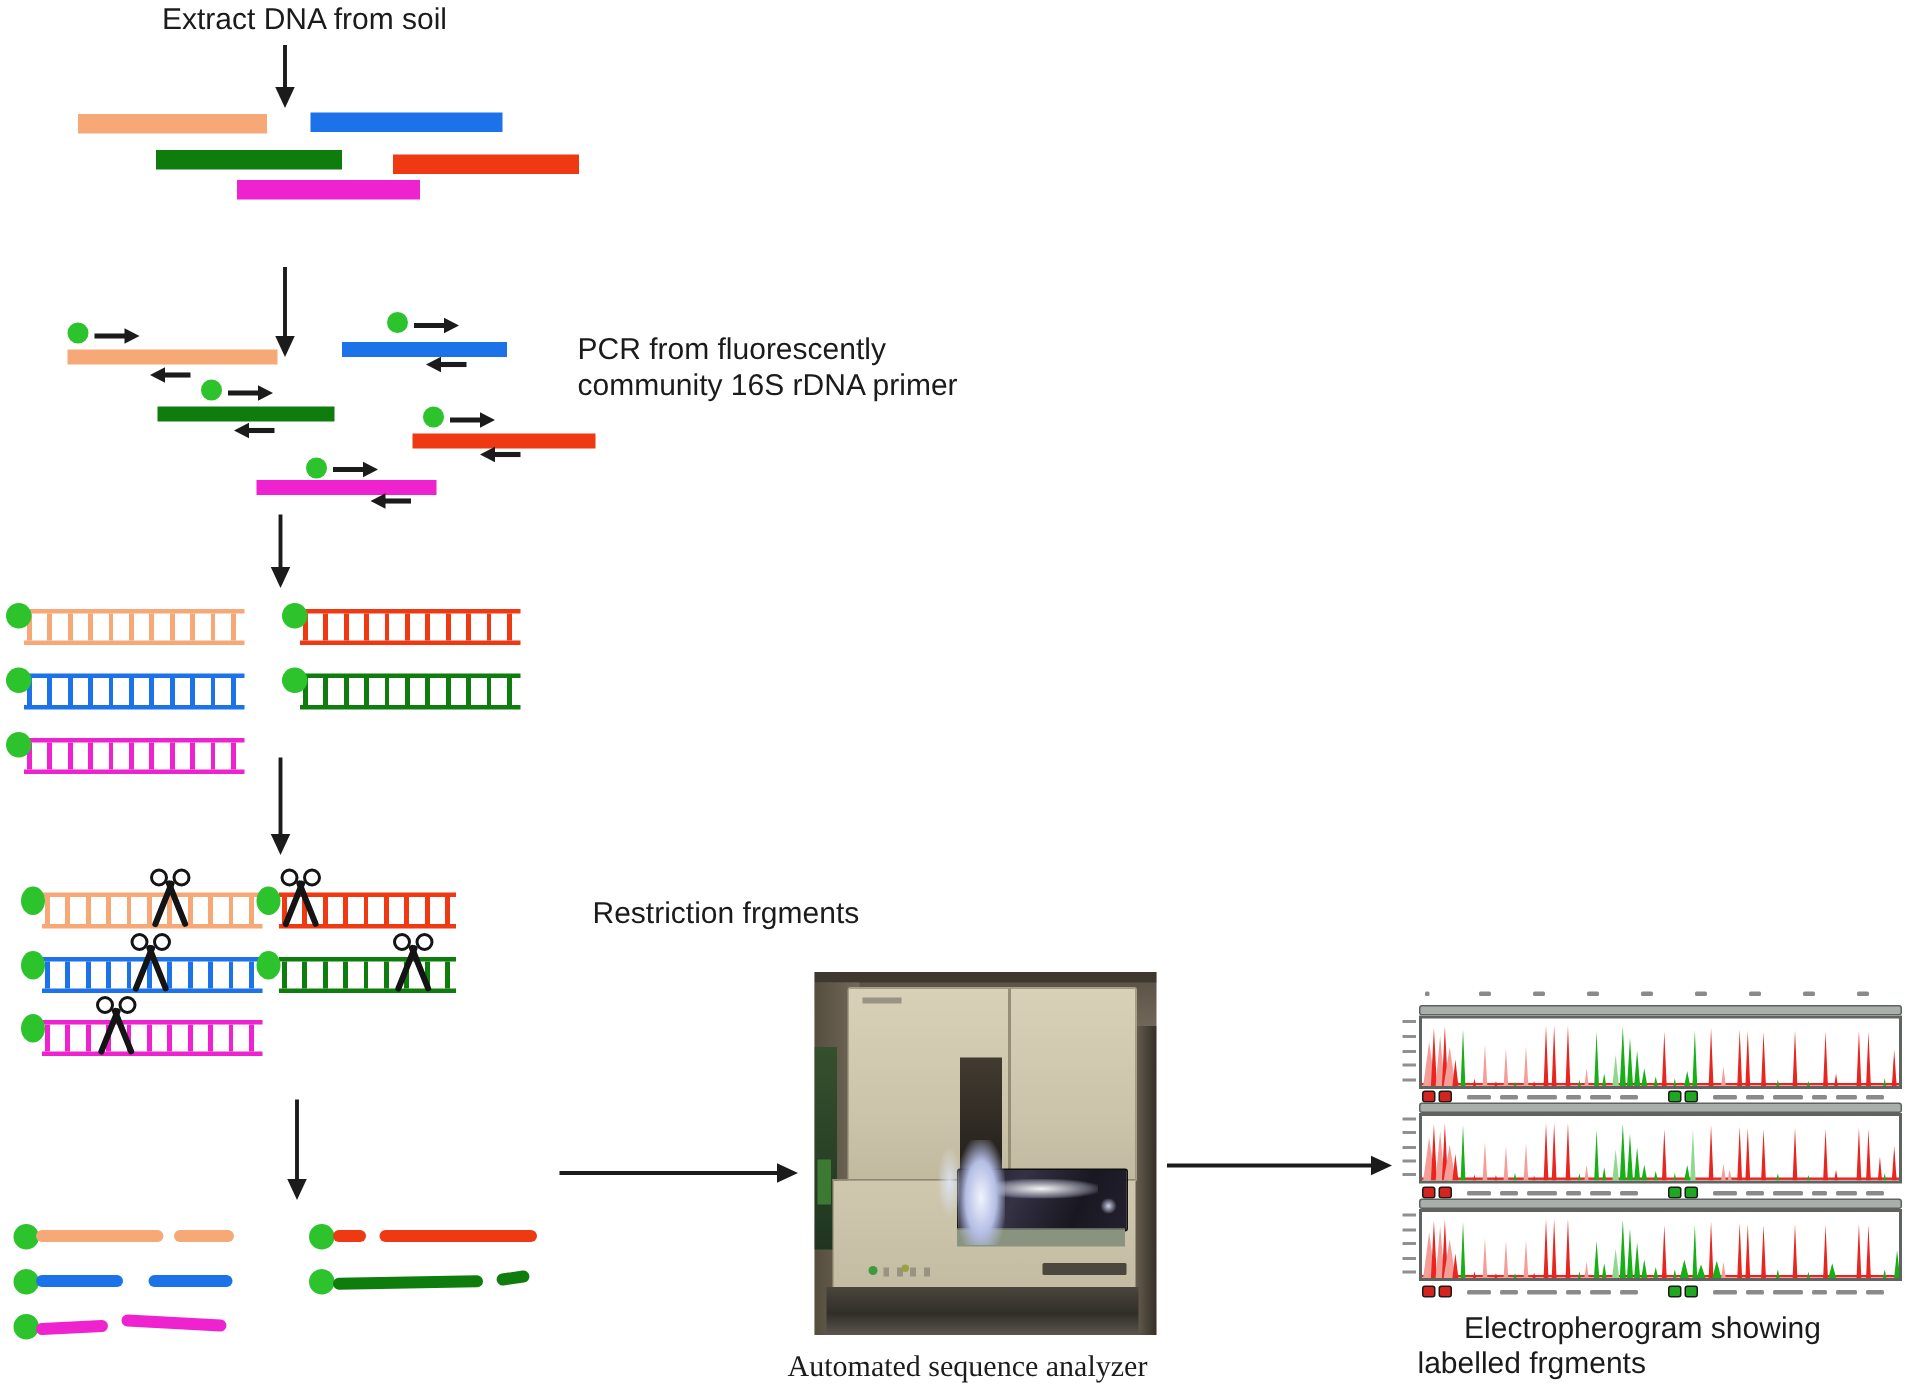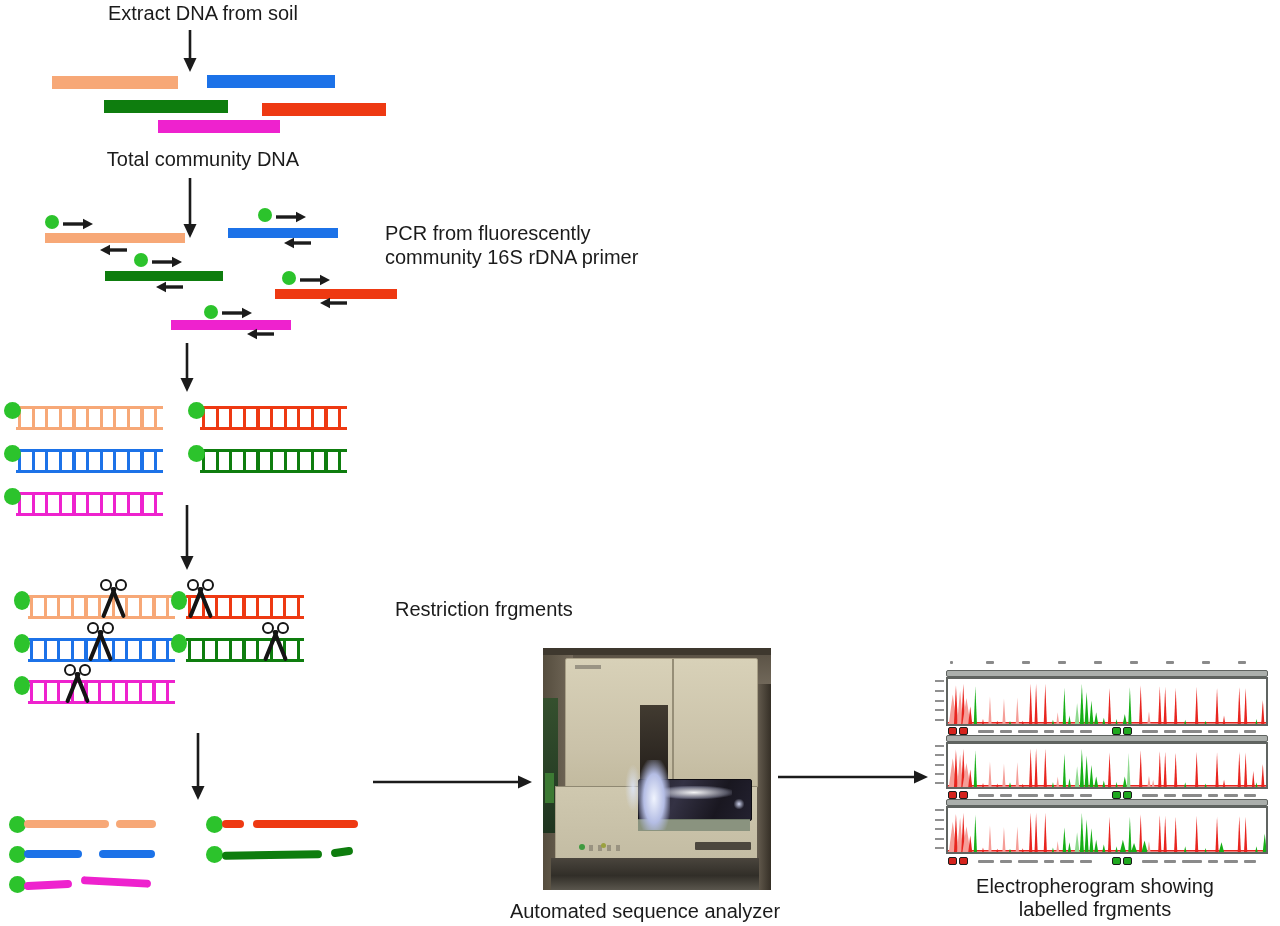--- a/index.html
+++ b/index.html
@@ -53,27 +53,26 @@
   .scissors .loop{position:absolute;width:8px;height:8px;border:2.6px solid #141414;border-radius:50%;top:0;background:rgba(255,255,255,.0);}
   .scissors .l1{left:1px;}
   .scissors .l2{left:16px;}
 </style>
 </head>
 <body>
 
 <div id="canvas">
 
   <div class="cap" style="left:78px;top:1px;width:250px;text-align:center;">Extract DNA from soil</div>
-  <div class="cap" style="left:78px;top:147px;width:250px;text-align:center;">Total community DNA</div>
   <div class="cap" style="left:385px;top:221px;">PCR from fluorescently</div>
   <div class="cap" style="left:385px;top:245px;">community 16S rDNA primer</div>
   <div class="cap" style="left:395px;top:597px;">Restriction frgments</div>
-  <div class="cap" style="left:505px;top:899px;width:280px;text-align:center;">Automated sequence analyzer</div>
+  <div class="cap" style="left:505px;top:899px;width:280px;text-align:center;font-family:Liberation Serif, serif;">Automated sequence analyzer</div>
   <div class="cap" style="left:945px;top:874px;width:300px;text-align:center;">Electropherogram showing</div>
-  <div class="cap" style="left:945px;top:897px;width:300px;text-align:center;">labelled frgments</div>
+  <div class="cap" style="left:945px;top:897px;width:300px;">labelled frgments</div>
 
   <div id="shape-layer">
       <div style="position: absolute; left: 52px; top: 76px; width: 126px; height: 13px; background: rgb(247, 168, 119);"></div>
       <div style="position: absolute; left: 207px; top: 75px; width: 128px; height: 13px; background: rgb(28, 114, 232);"></div>
       <div style="position: absolute; left: 104px; top: 100px; width: 124px; height: 13px; background: rgb(14, 125, 14);"></div>
       <div style="position: absolute; left: 262px; top: 103px; width: 124px; height: 13px; background: rgb(238, 57, 18);"></div>
       <div style="position: absolute; left: 158px; top: 120px; width: 122px; height: 13px; background: rgb(238, 34, 206);"></div>
       <div style="position: absolute; left: 45px; top: 233px; width: 140px; height: 10px; background: rgb(247, 168, 119);"></div>
       <div style="position: absolute; left: 45px; top: 215px; width: 14px; height: 14px; border-radius: 50%; background: rgb(44, 195, 44);"></div>
       <div style="position: absolute; left: 228px; top: 228px; width: 110px; height: 10px; background: rgb(28, 114, 232);"></div>

